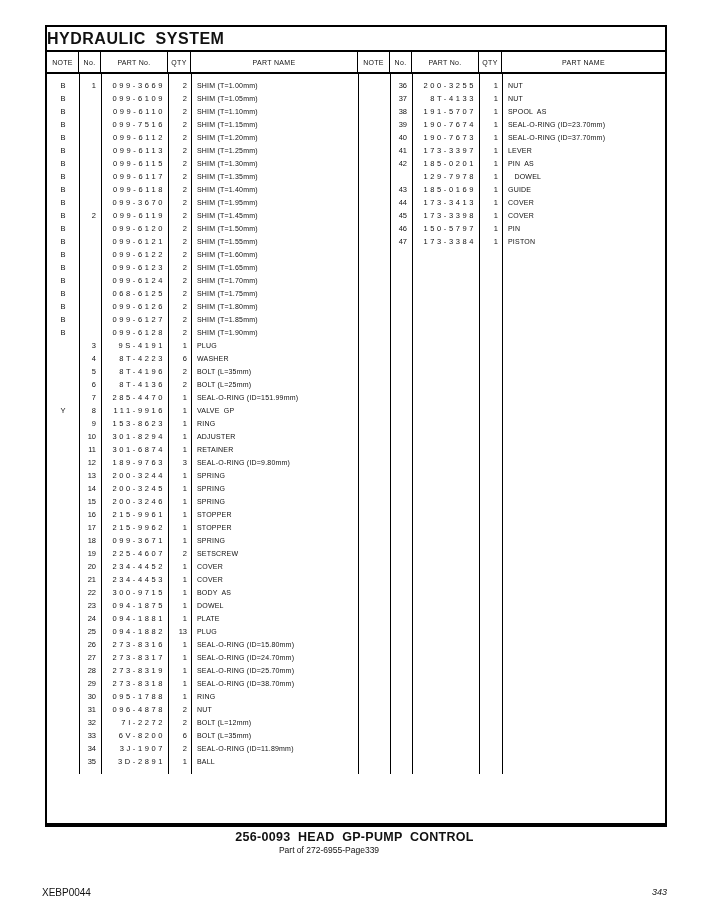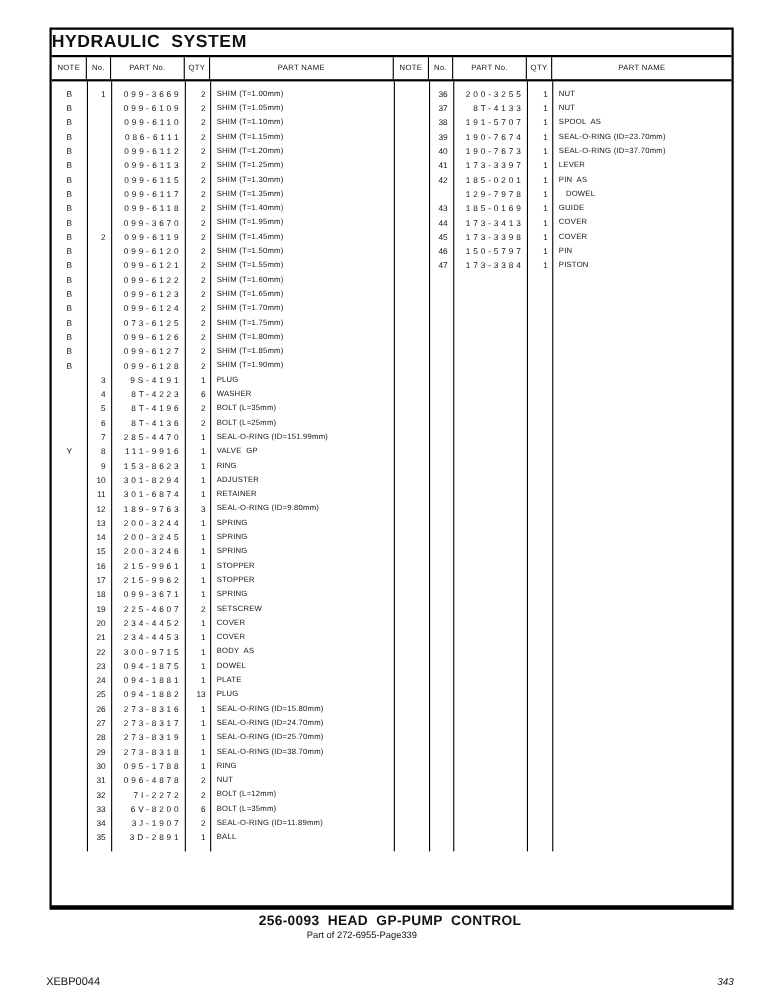--- a/index.html
+++ b/index.html
@@ -139,21 +139,21 @@
           <div class="row">
             <div class="cell c-note">B</div>
             <div class="cell c-no"></div>
             <div class="cell c-part">099-6110</div>
             <div class="cell c-qty">2</div>
             <div class="cell c-name">SHIM (T=1.10mm)</div>
           </div>
           <div class="row">
             <div class="cell c-note">B</div>
             <div class="cell c-no"></div>
-            <div class="cell c-part">086-6111</div>
+            <div class="cell c-part">099-7516</div>
             <div class="cell c-qty">2</div>
             <div class="cell c-name">SHIM (T=1.15mm)</div>
           </div>
           <div class="row">
             <div class="cell c-note">B</div>
             <div class="cell c-no"></div>
             <div class="cell c-part">099-6112</div>
             <div class="cell c-qty">2</div>
             <div class="cell c-name">SHIM (T=1.20mm)</div>
           </div>
@@ -230,21 +230,21 @@
           <div class="row">
             <div class="cell c-note">B</div>
             <div class="cell c-no"></div>
             <div class="cell c-part">099-6124</div>
             <div class="cell c-qty">2</div>
             <div class="cell c-name">SHIM (T=1.70mm)</div>
           </div>
           <div class="row">
             <div class="cell c-note">B</div>
             <div class="cell c-no"></div>
-            <div class="cell c-part">073-6125</div>
+            <div class="cell c-part">068-6125</div>
             <div class="cell c-qty">2</div>
             <div class="cell c-name">SHIM (T=1.75mm)</div>
           </div>
           <div class="row">
             <div class="cell c-note">B</div>
             <div class="cell c-no"></div>
             <div class="cell c-part">099-6126</div>
             <div class="cell c-qty">2</div>
             <div class="cell c-name">SHIM (T=1.80mm)</div>
           </div>

